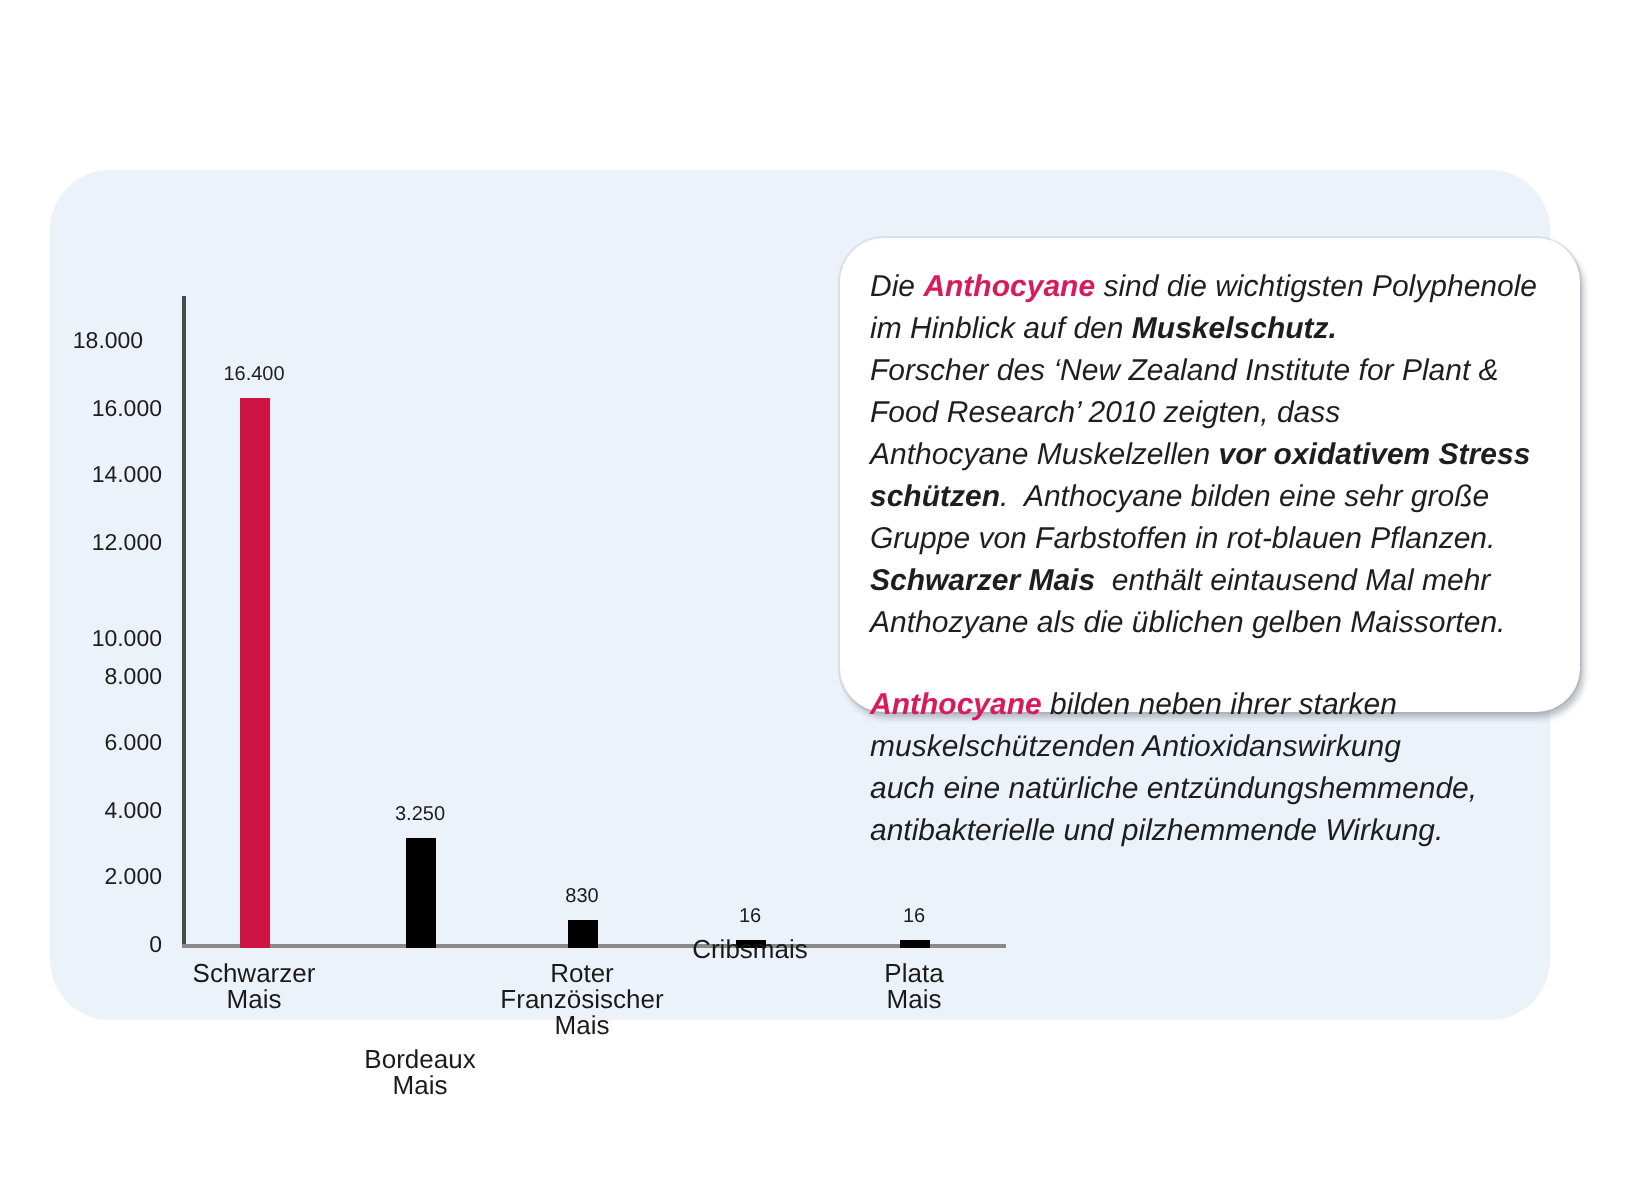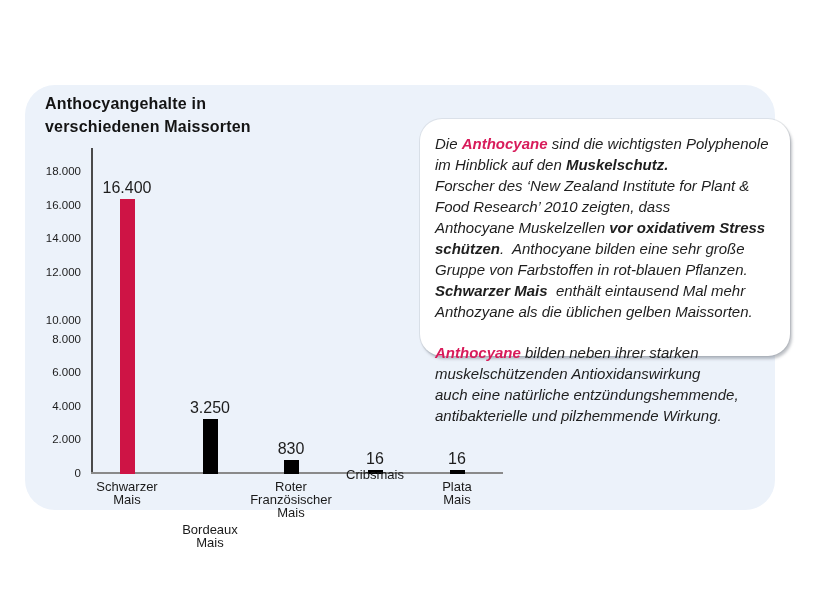--- a/index.html
+++ b/index.html
@@ -44,21 +44,21 @@
     text-align: right; font-size: 11.5px; color: #1d1d1d;
     line-height: 15px;
   }
   .bar-col { position: absolute; bottom: 0; width: 90px; }
   .bar {
     position: absolute; bottom: 0; left: 50%;
     width: 15px; margin-left: -7.5px;
   }
   .bar-value {
     position: absolute; left: 0; width: 100%;
-    text-align: center; font-size: 16px; color: #1d1d1d;
+    text-align: center; font-size: 10px; color: #1d1d1d;
     line-height: 14px;
   }
   .cat-label {
     position: absolute; width: 96px;
     text-align: center; font-size: 13px; color: #1a1a1a;
     line-height: 13px;
   }
   
   .infobox {
     position: absolute; left: 420px; top: 119px;
@@ -73,30 +73,26 @@
   .infobox .para + .para { margin-top: 20px; }
   .ib-line { white-space: pre; }
   .seg-b { font-weight: bold; }
 </style>
 </head>
 <body>
 
 <div class="canvas">
 
   <div class="panel">
-    <div class="chart-title">
-      <div>Anthocyangehalte in</div>
-      <div>verschiedenen Maissorten</div>
-    </div>
 
     <div class="plot" id="plot">
       <div class="y-axis-line"></div>
       <div class="x-axis-line"></div>
 
-    <div class="ytick" style="top: 16px;">18.000</div>
+    <div class="ytick" style="top: 16px; text-align: center;">18.000</div>
         <div class="ytick" style="top: 49.5556px;">16.000</div>
         <div class="ytick" style="top: 83.1111px;">14.000</div>
         <div class="ytick" style="top: 116.667px;">12.000</div>
         <div class="ytick" style="top: 165px;">10.000</div>
         <div class="ytick" style="top: 183.778px;">8.000</div>
         <div class="ytick" style="top: 217.333px;">6.000</div>
         <div class="ytick" style="top: 250.889px;">4.000</div>
         <div class="ytick" style="top: 284.444px;">2.000</div>
         <div class="ytick" style="top: 318px;">0</div>
         <div class="bar-col" style="left: -9px; height: 326px;">

